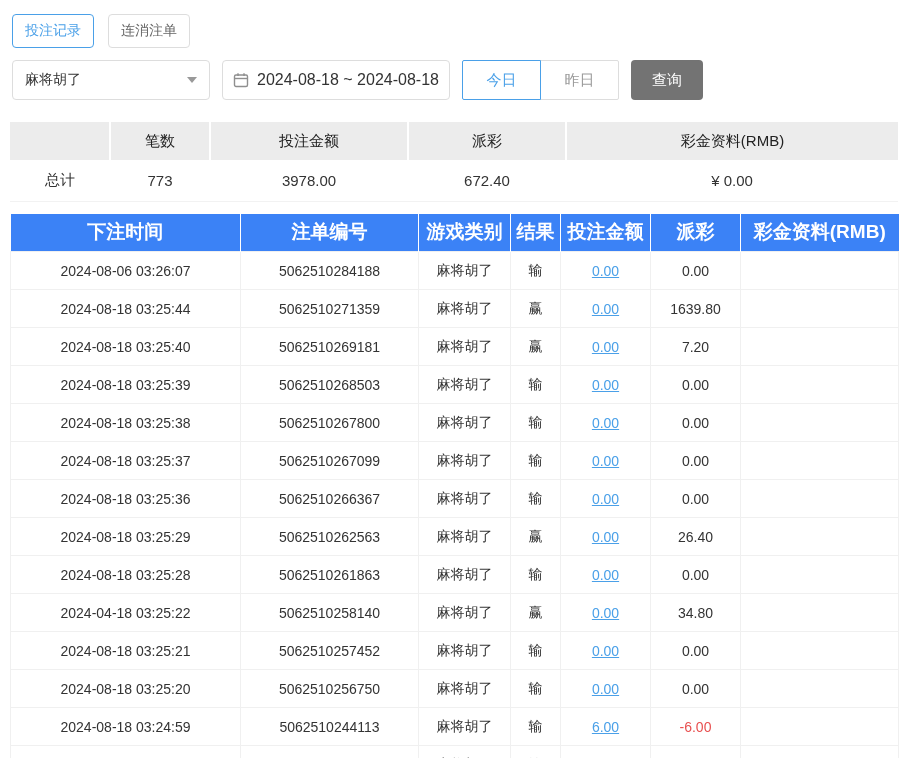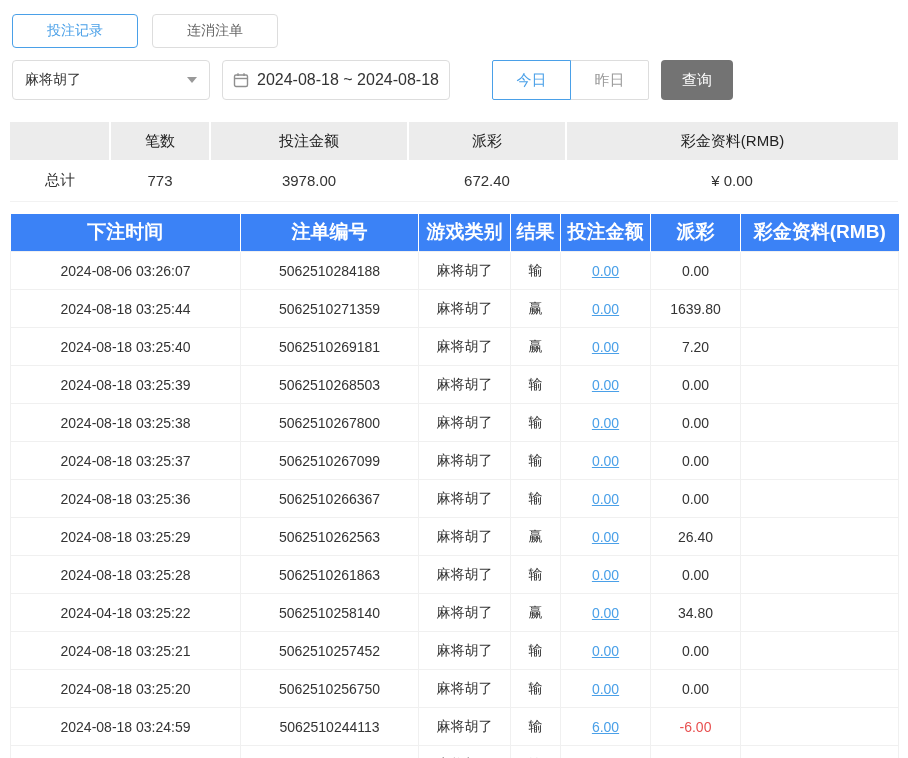--- a/index.html
+++ b/index.html
@@ -7,21 +7,21 @@
   html,body { margin:0; padding:0; }
   body {
     width:908px; height:758px; overflow:hidden; background:#fff;
     font-family:"Liberation Sans","DejaVu Sans",sans-serif; color:#333;
   }
   .wrap { padding:12px 10px 0; }
 
   
   .tabs { display:flex; gap:14px; margin:2px 0 12px 2px; }
   .tab {
-    height:34px; padding:0 34px; border:1px solid #ddd; border-radius:4px;
+    height:34px; padding:0 12px; border:1px solid #ddd; border-radius:4px;
     background:#fff; color:#666; font-size:14px; cursor:pointer;
     font-family:inherit;
   }
   .tab.active { border-color:var(--accent); color:var(--accent); }
 
   
   .filters { display:flex; align-items:center; margin-bottom:22px; margin-left:2px; }
   .select {
     width:198px; height:40px; border:1px solid #ddd; border-radius:4px;
     display:flex; align-items:center; justify-content:space-between;
@@ -34,21 +34,21 @@
     background:#fff; cursor:pointer;
   }
   .cal-icon { flex:0 0 auto; display:inline-flex; }
   .btn-group { display:flex; margin-left:12px; }
   .qbtn {
     height:40px; width:79px; border:1px solid #ddd; background:#fff; color:#9a9a9a;
     font-size:15px; margin-left:-1px; cursor:pointer; font-family:inherit;
   }
   .qbtn:first-child { margin-left:0; border-radius:2px 0 0 2px; }
   .qbtn:last-child { border-radius:0 2px 2px 0; }
-  .qbtn.active { border-color:var(--accent); color:var(--accent); position:relative; z-index:1;margin-left:30px; }
+  .qbtn.active { border-color:var(--accent); color:var(--accent); position:relative; z-index:1; }
   .search-btn {
     margin-left:12px; height:40px; width:72px; border:none; border-radius:4px;
     background:#737373; color:#fff; font-size:15px; cursor:pointer; font-family:inherit;
   }
 
   
   table { border-collapse:collapse; table-layout:fixed; }
   .summary { width:888px; font-size:15px; margin-bottom:12px; }
   .summary th {
     background:#ececec; height:38px; font-weight:normal; color:#222;

